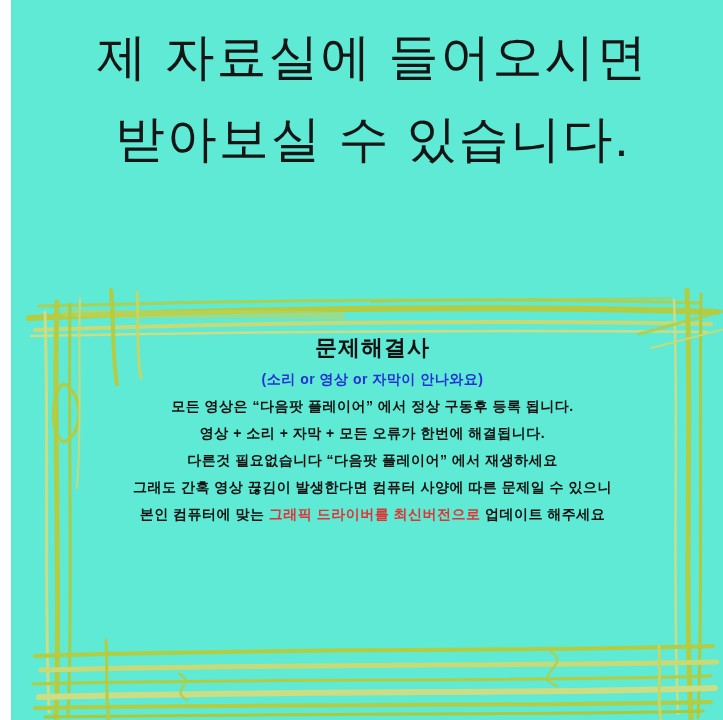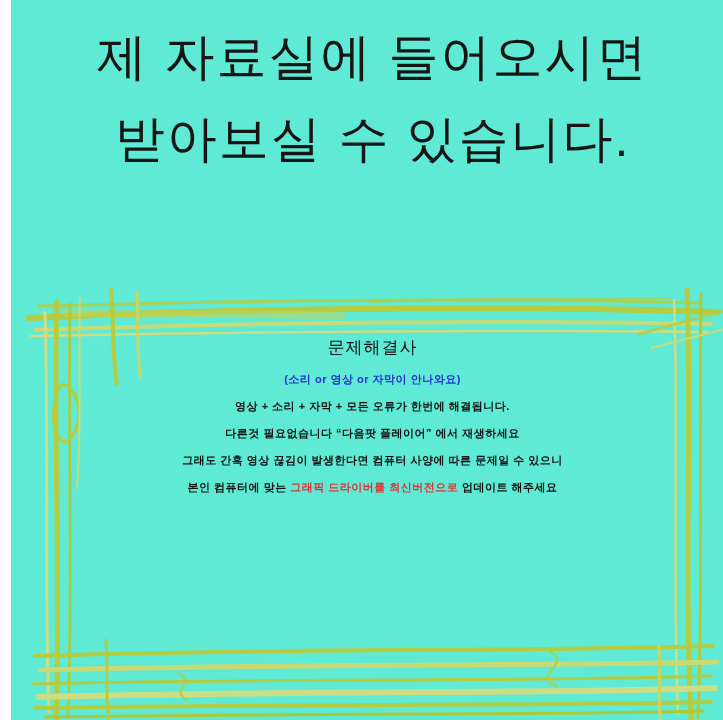--- a/index.html
+++ b/index.html
@@ -29,25 +29,25 @@
   .frame {
     position: absolute; top: 288px; left: 0;
     width: 723px; height: 432px;
   }
   .frame svg { position: absolute; top: 0; left: 0; }
   .frame-content {
     position: absolute; top: 50px; left: 85px; right: 85px;
     text-align: center;
   }
   .panel-title {
-    font-size: 17px; font-weight: normal; color: #111;
+    font-size: 22px; font-weight: bold; color: #111;
     line-height: 20px; margin-bottom: 8px; letter-spacing: 1px;
   }
   .bline {
-    font-size: 11px; font-weight: bold; color: #111;
+    font-size: 14px; font-weight: bold; color: #111;
     line-height: 27px; letter-spacing: 0.5px; white-space: nowrap;
   }
   .blue-head { color: #2530d6; }
   .red-line  { color: #e03333; }
   .red-inline { color: #e03333; }
   .section-gap { margin-top: 16px; }
 </style>
 </head>
 <body>
 
@@ -91,20 +91,21 @@
       <path d="M540,364 C562,376 518,388 546,398" stroke="#b4cc41" stroke-width="2.5" opacity="0.8" stroke-linecap="round"></path>
       <path d="M168,386 C186,394 158,402 176,412" stroke="#b4cc41" stroke-width="2.5" opacity="0.8" stroke-linecap="round"></path>
       <path d="M95,352 C97,380 94,410 98,432" stroke="#b4cc41" stroke-width="3" stroke-linecap="round"></path>
       <path d="M648,358 C650,390 646,415 650,432" stroke="#c3d666" stroke-width="3" stroke-linecap="round"></path>
     </svg>
 
     <div class="frame-content">
       <div class="panel-title">문제해결사</div>
 
       <div class="bline blue-head">(소리 or 영상 or 자막이 안나와요)</div>
+      <div class="bline">모든 영상은  “다음팟 플레이어”  에서 정상 구동후 등록 됩니다.</div>
       <div class="bline">영상 + 소리 + 자막 + 모든 오류가 한번에 해결됩니다.</div>
 
       <div class="bline">다른것 필요없습니다  “다음팟 플레이어” 에서 재생하세요</div>
       <div class="bline">그래도 간혹 영상 끊김이 발생한다면 컴퓨터 사양에 따른 문제일 수 있으니</div>
       <div class="bline"><span>본인 컴퓨터에 맞는 </span><span class="red-inline">그래픽 드라이버를 최신버전으로</span><span> 업데이트 해주세요</span></div>
     </div>
   </div>
 
 </div>
 

